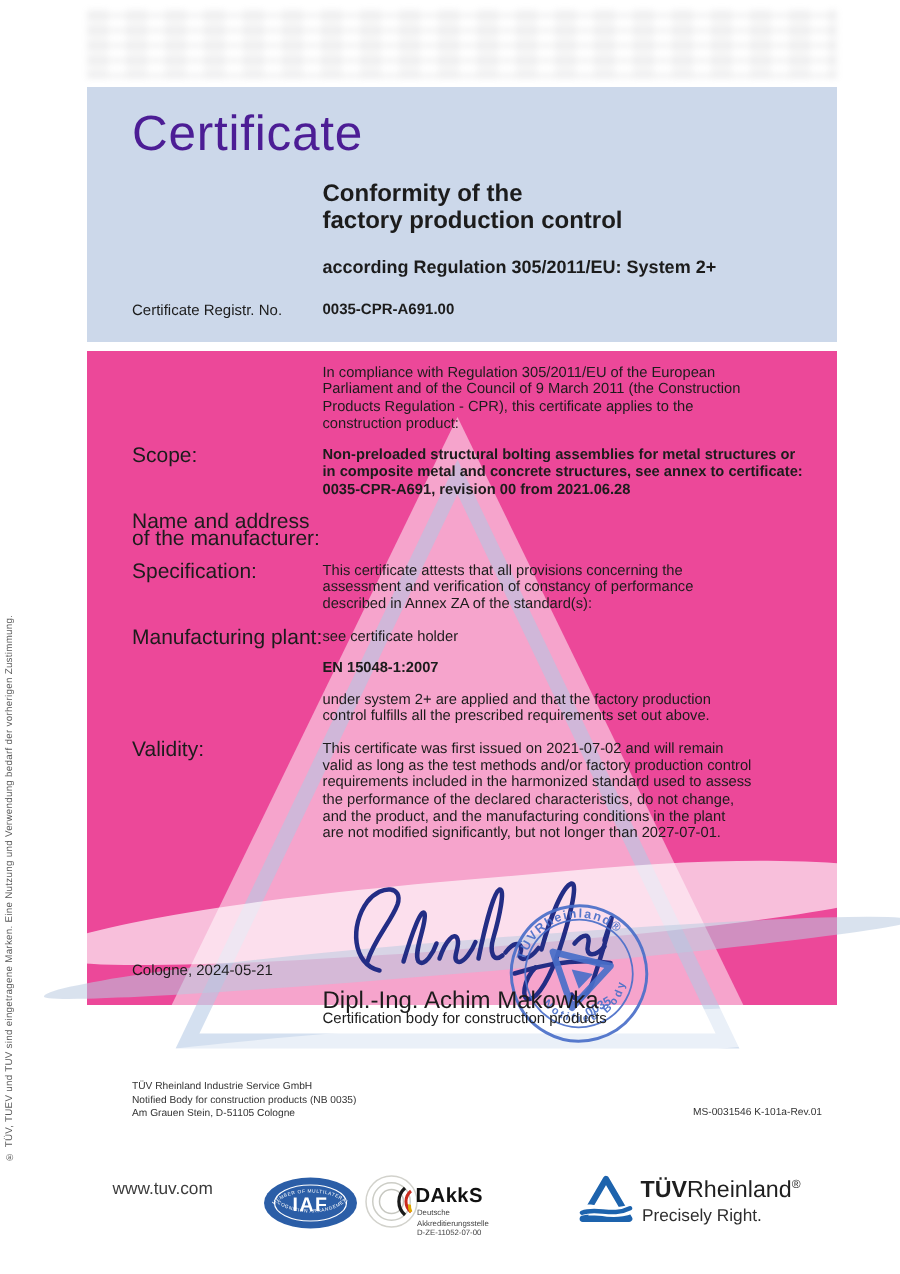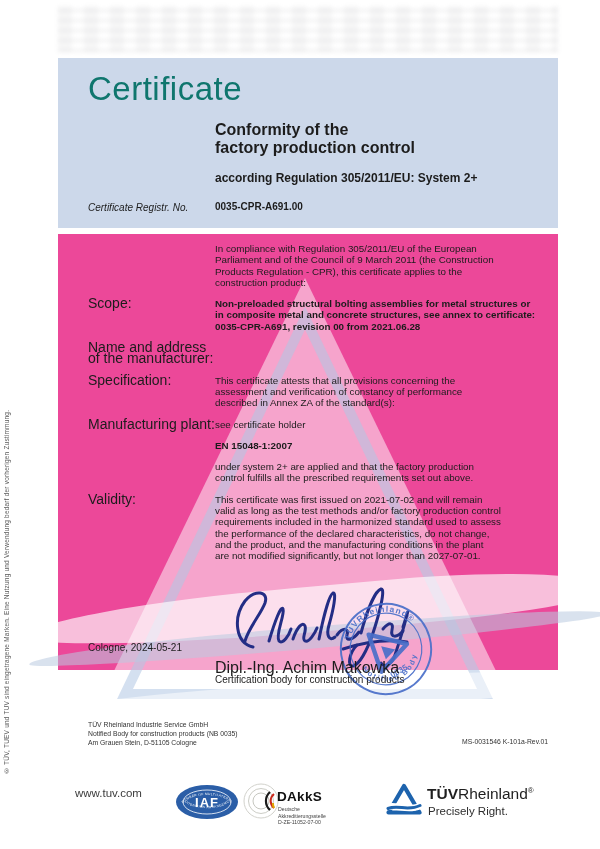--- a/index.html
+++ b/index.html
@@ -12,24 +12,24 @@
       repeating-linear-gradient(0deg, rgba(130,130,135,.30) 0 3px, transparent 3px 10px),
       repeating-linear-gradient(90deg, rgba(160,160,165,.25) 0 14px, transparent 14px 26px);}
 
   
   .side-note{position:absolute;left:3px;top:408px;height:366px;width:13px;
     writing-mode:vertical-rl;transform:rotate(180deg);
     font-size:6.5px;color:#5a5a5a;letter-spacing:.2px;white-space:nowrap;}
 
   
   .hdr{position:absolute;left:58px;top:58px;width:500px;height:170px;background:#ccd8ea;}
-  .hdr .title{position:absolute;left:30px;top:12px;font-size:33px;letter-spacing:.5px;color:#0f766e;}
+  .hdr .title{position:absolute;left:30px;top:12px;font-size:33px;letter-spacing:.5px;color:#4c1d95;}
   .hdr .subtitle{position:absolute;left:157px;top:63px;font-size:16px;font-weight:700;line-height:18px;white-space:pre-line;}
   .hdr .regline{position:absolute;left:157px;top:113px;font-size:12px;font-weight:700;text-align:center;}
-  .hdr .reg-label{position:absolute;left:30px;top:144px;font-size:10px;font-style:italic;}
+  .hdr .reg-label{position:absolute;left:30px;top:144px;font-size:10px;}
   .hdr .reg-value{position:absolute;left:157px;top:143px;font-size:10px;font-weight:700;text-align:center;}
 
   
   .bod{position:absolute;left:58px;top:234px;width:500px;height:436px;background:#ec4899;}
   .wm{position:absolute;left:0;top:0;width:500px;height:514px;pointer-events:none;}
   .swoosh1{position:absolute;left:-30px;top:352px;width:580px;height:46px;background:rgba(255,255,255,.65);
            transform:rotate(-5deg);border-radius:50% 40% 40% 60%/60% 70% 40% 50%;}
   .swoosh2{position:absolute;left:-30px;top:392px;width:580px;height:22px;background:rgba(186,202,224,.55);
            transform:rotate(-5deg);border-radius:40% 60% 50% 50%/60% 60% 40% 40%;}
   .swoosh3{position:absolute;left:-40px;top:448px;width:600px;height:30px;background:rgba(255,255,255,.5);

